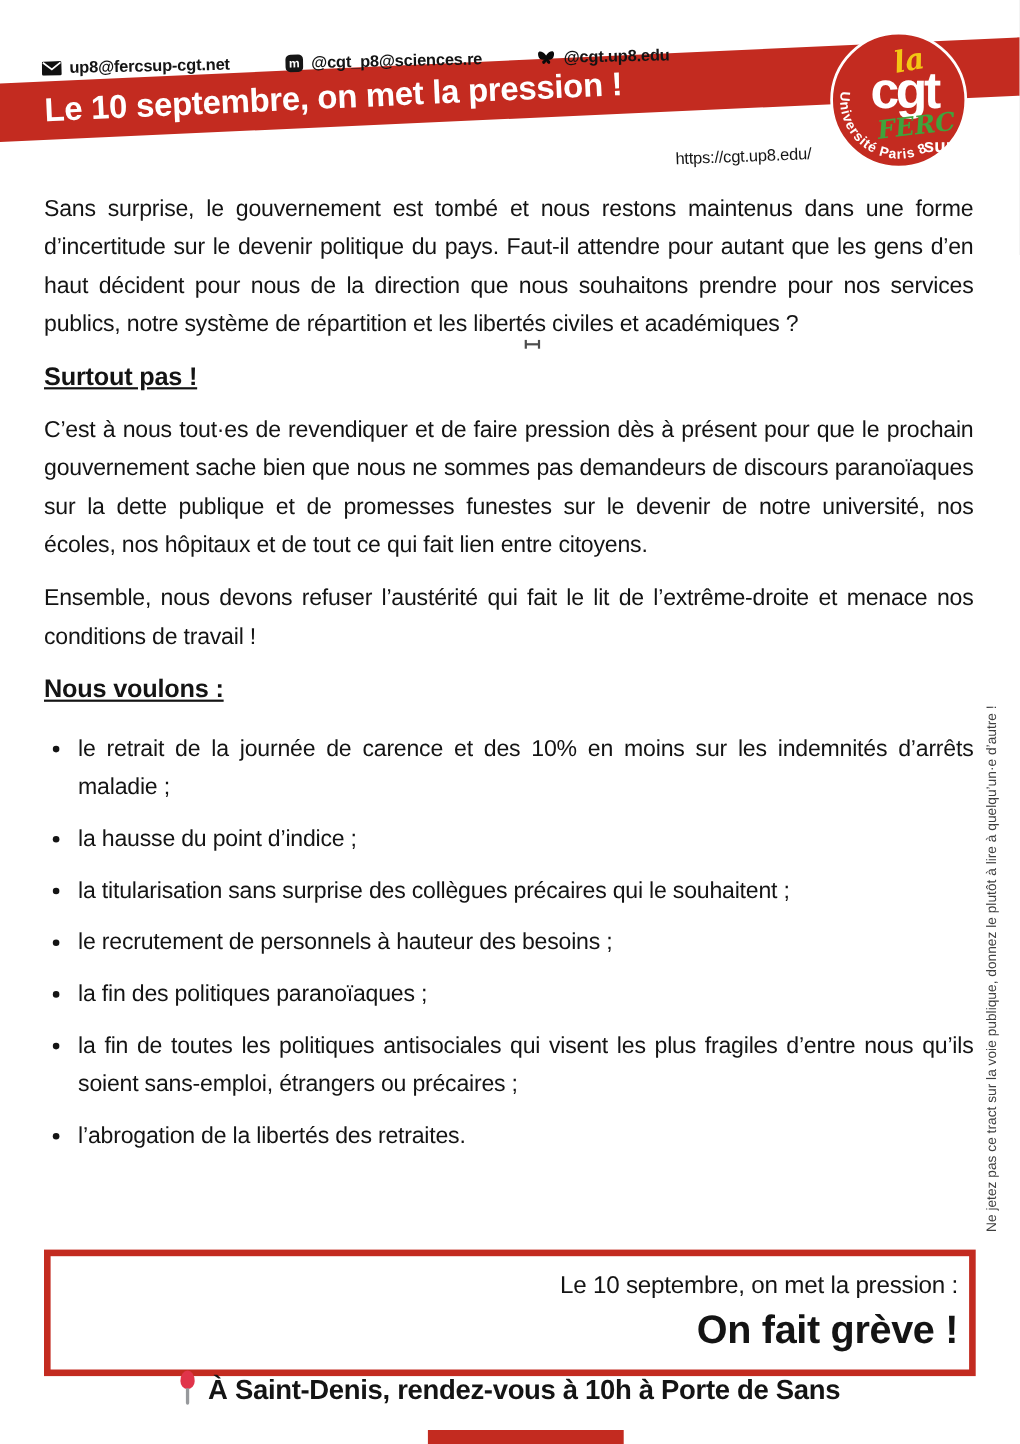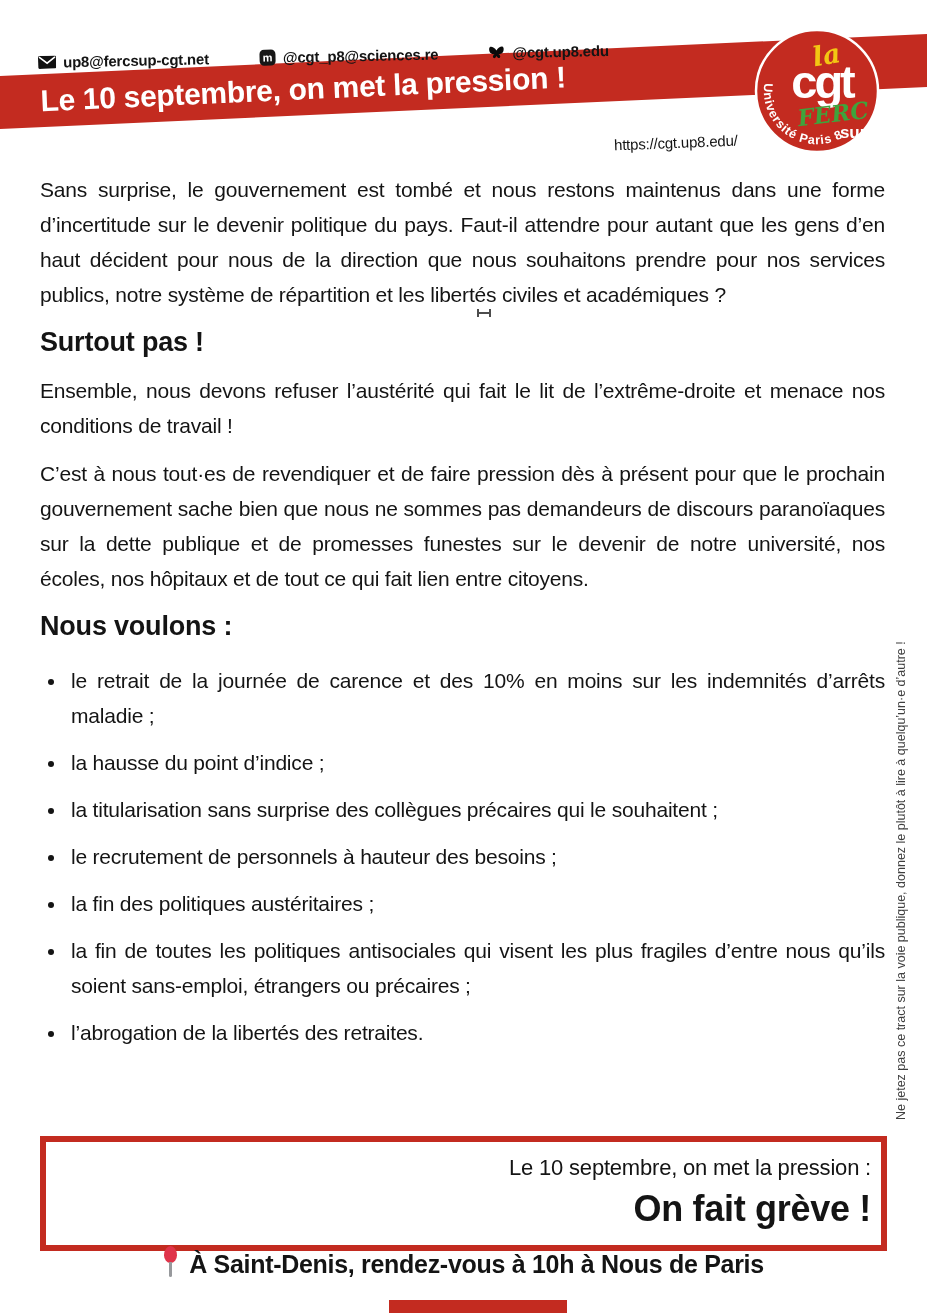--- a/index.html
+++ b/index.html
@@ -29,21 +29,21 @@
     transform:rotate(-2.2deg);z-index:3;color:#141414;
   }
   .logo{position:absolute;left:752px;top:26px;width:130px;height:130px;z-index:5;}
   
   .body-copy{
     position:absolute;left:40px;top:172px;width:845px;
     font-size:21px;line-height:35px;letter-spacing:-0.2px;text-align:justify;
     font-stretch:semi-condensed;
   }
   .body-copy p{margin:0 0 13px 0;}
-  .body-copy h3{margin:6px 0 13px 0;font-size:27px;line-height:35px;}
+  .body-copy h3{margin:6px 0 13px 0;font-size:23px;line-height:35px;text-decoration:underline;}
   ul.demands{list-style:disc;margin:19px 0 0 0;padding:0 0 0 27px;}
   ul.demands li{margin-bottom:12px;padding-left:4px;}
   
   .callout{
     position:absolute;left:40px;right:40px;top:1136px;border:6px solid var(--red);
     text-align:right;padding:13px 10px 15px 10px;background:#fff;
   }
   .callout .line1{font-size:22px;letter-spacing:-0.2px;margin:0 0 7px 0;}
   .callout .line2{font-size:36px;font-weight:bold;letter-spacing:-0.3px;margin:0;}
   
@@ -116,29 +116,29 @@
     <text x="103" y="112" text-anchor="middle" font-family="Liberation Sans, sans-serif" font-weight="bold" font-size="17" fill="#ffffff">sup</text>
     <path id="logo-arc" d="M 12.5 57 A 53 53 0 0 0 103 102" fill="none"></path>
     <text font-family="Liberation Sans, sans-serif" font-weight="bold" font-size="12.5" fill="#ffffff" letter-spacing="0.8">
       <textPath href="#logo-arc">Université Paris 8</textPath>
     </text>
   </svg>
 
   <div class="body-copy">
     <p>Sans surprise, le gouvernement est tombé et nous restons maintenus dans une forme d’incertitude sur le devenir politique du pays. Faut-il attendre pour autant que les gens d’en haut décident pour nous de la direction que nous souhaitons prendre pour nos services publics, notre système de répartition et les libertés civiles et académiques ?</p>
     <h3>Surtout pas !</h3>
+    <p>C’est à nous tout·es de revendiquer et de faire pression dès à présent pour que le prochain gouvernement sache bien que nous ne sommes pas demandeurs de discours paranoïaques sur la dette publique et de promesses funestes sur le devenir de notre université, nos écoles, nos hôpitaux et de tout ce qui fait lien entre citoyens.</p>
     <p>Ensemble, nous devons refuser l’austérité qui fait le lit de l’extrême-droite et menace nos conditions de travail !</p>
-    <p>C’est à nous tout·es de revendiquer et de faire pression dès à présent pour que le prochain gouvernement sache bien que nous ne sommes pas demandeurs de discours paranoïaques sur la dette publique et de promesses funestes sur le devenir de notre université, nos écoles, nos hôpitaux et de tout ce qui fait lien entre citoyens.</p>
     <h3>Nous voulons :</h3>
     <ul class="demands">
       <li>le retrait de la journée de carence et des 10% en moins sur les indemnités d’arrêts maladie ;</li>
       <li>la hausse du point d’indice ;</li>
       <li>la titularisation sans surprise des collègues précaires qui le souhaitent ;</li>
       <li>le recrutement de personnels à hauteur des besoins ;</li>
-      <li>la fin des politiques austéritaires ;</li>
+      <li>la fin des politiques paranoïaques ;</li>
       <li>la fin de toutes les politiques antisociales qui visent les plus fragiles d’entre nous qu’ils soient sans-emploi, étrangers ou précaires ;</li>
       <li>l’abrogation de la libertés des retraites.</li>
     </ul>
   </div>
 
   <div class="ibeam">
     <span class="bar"></span>
       <span class="cap-l"></span>
       <span class="cap-r"></span>
   </div>
@@ -146,20 +146,20 @@
   <div class="callout" style="--red:#c32b20;">
     <p class="line1">Le 10 septembre, on met la pression :</p>
     <p class="line2">On fait grève !</p>
   </div>
 
   <div class="meeting">
     <span class="pin">
       <span class="head" style="background:#e0344a;"></span>
       <span class="stem" style="background:#97999c;"></span>
     </span>
-    <span>À Saint-Denis, rendez-vous à 10h à Nous de Paris</span>
+    <span>À Saint-Denis, rendez-vous à 10h à Porte de Sans</span>
   </div>
 
   <div class="side-note" style="color:#3f3f3f;">Ne jetez pas ce tract sur la voie publique, donnez le plutôt à lire à quelqu’un·e d’autre !</div>
 
   <div class="bottom-strip" style="background:#c32b20;"></div>
 
 </div>
 
 </body></html>

